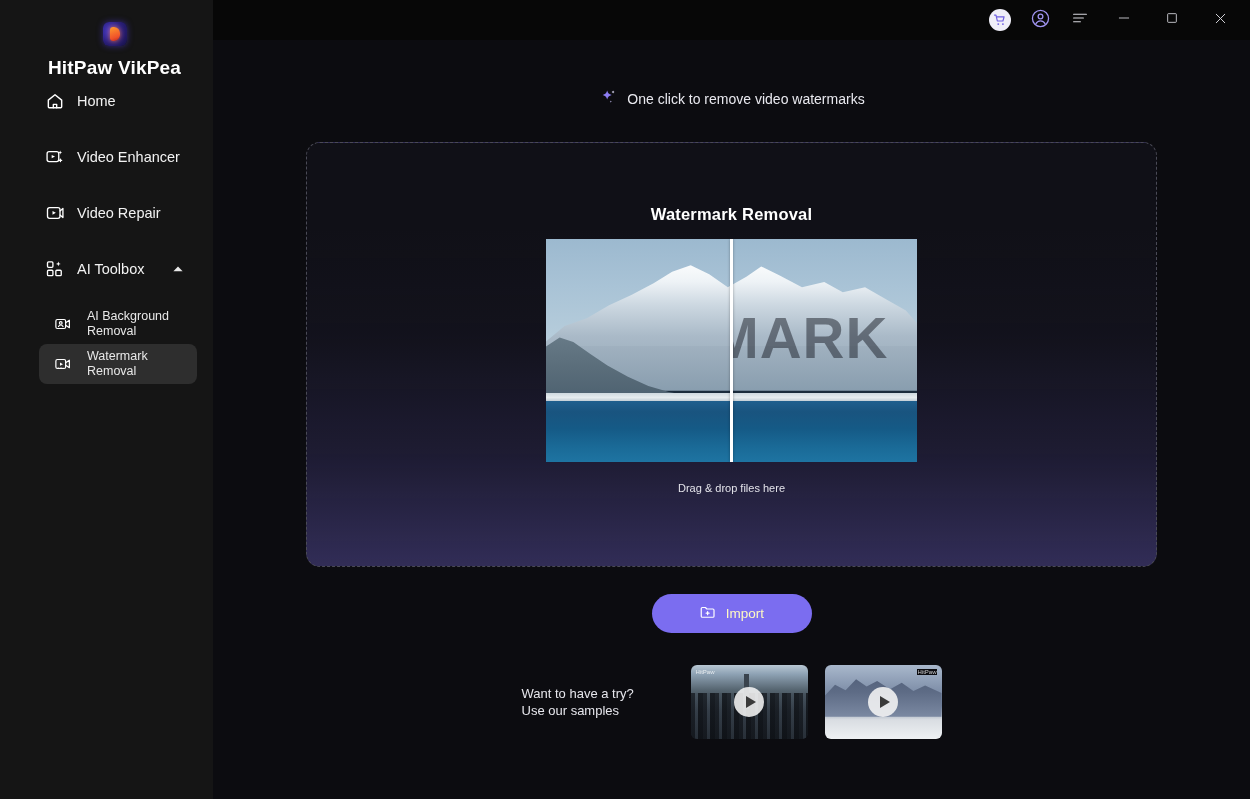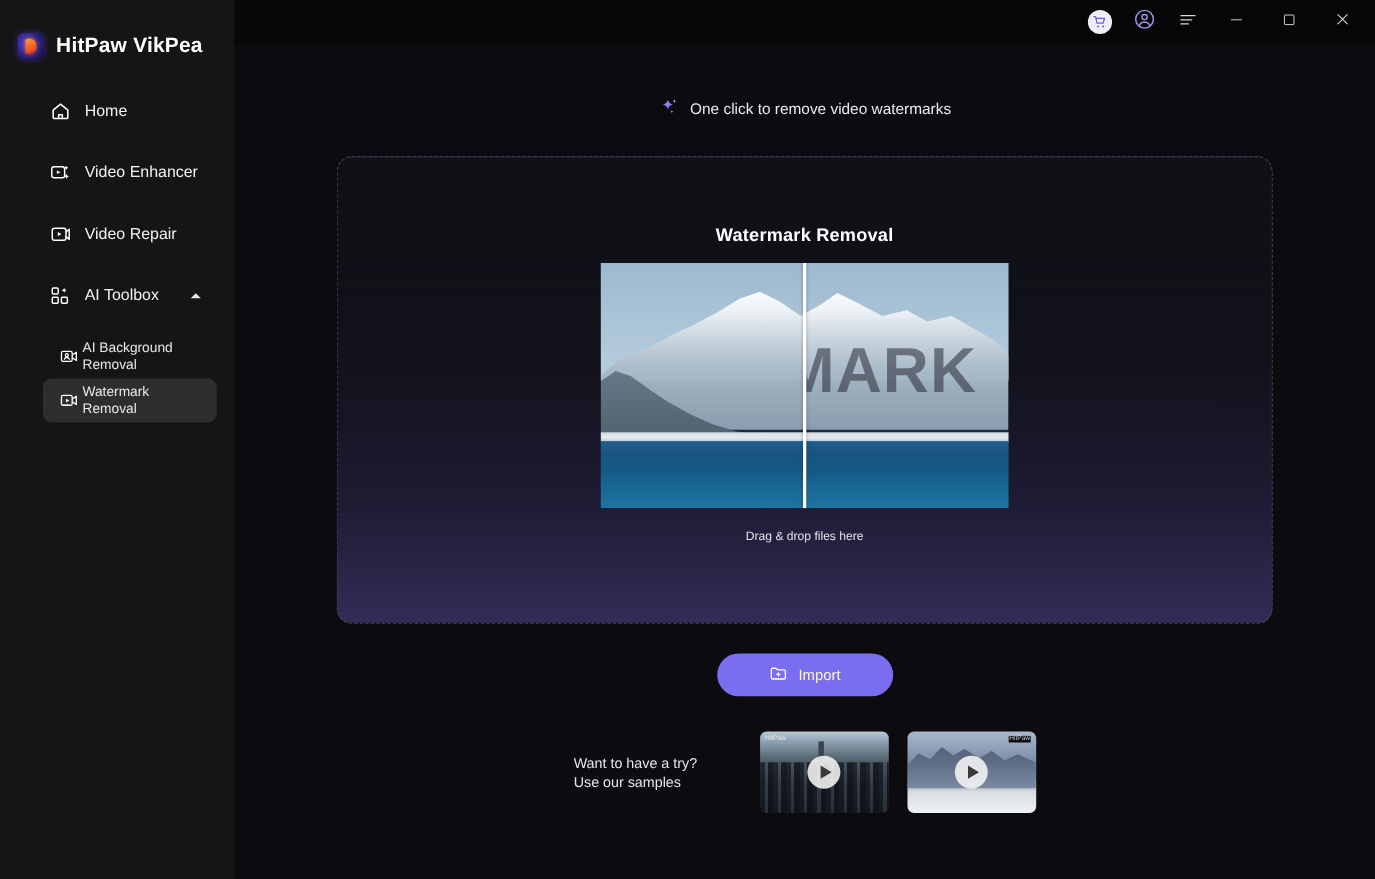--- a/index.html
+++ b/index.html
@@ -24,20 +24,21 @@
     flex: 0 0 213px;
     position: relative;
     z-index: 5;
   }
   .brand {
     display: flex;
     align-items: center;
     gap: 11px;
     padding: 22px 0 0 16px;
     height: 62px;
+    flex-direction: column;
   }
   .brand-logo {
     width: 24px; height: 24px;
     border-radius: 6px;
     background: radial-gradient(circle at 32% 38%, #4a3fd6 0%, #2a1f7a 55%, #14103f 100%);
     position: relative;
     box-shadow: 0 0 6px rgba(80,60,220,.55);
     flex: 0 0 24px;
   }
   .brand-logo::after {
@@ -75,21 +76,21 @@
   .caret {
     width: 14px; height: 14px;
     margin-right: 12px;
     display: block;
   }
 
   .subnav { margin-top: 2px; }
   .sub-item {
     display: flex;
     align-items: center;
-    gap: 3px;
+    gap: 15px;
     min-height: 40px;
     padding: 5px 10px 5px 15px;
     margin: 0 16px 0 39px;
     border-radius: 8px;
     cursor: pointer;
   }
   .sub-item.active { background: #2e2e2e; }
   .sub-item .ico { width: 18px; height: 18px; flex: 0 0 18px; display:block; }
   .sub-item .label {
     font-size: 12.5px;

